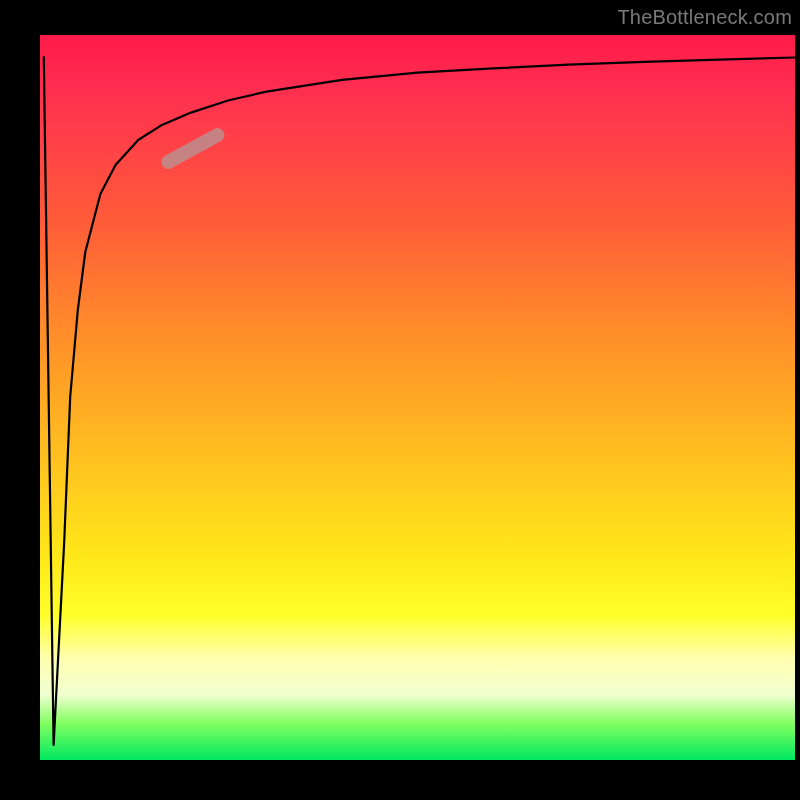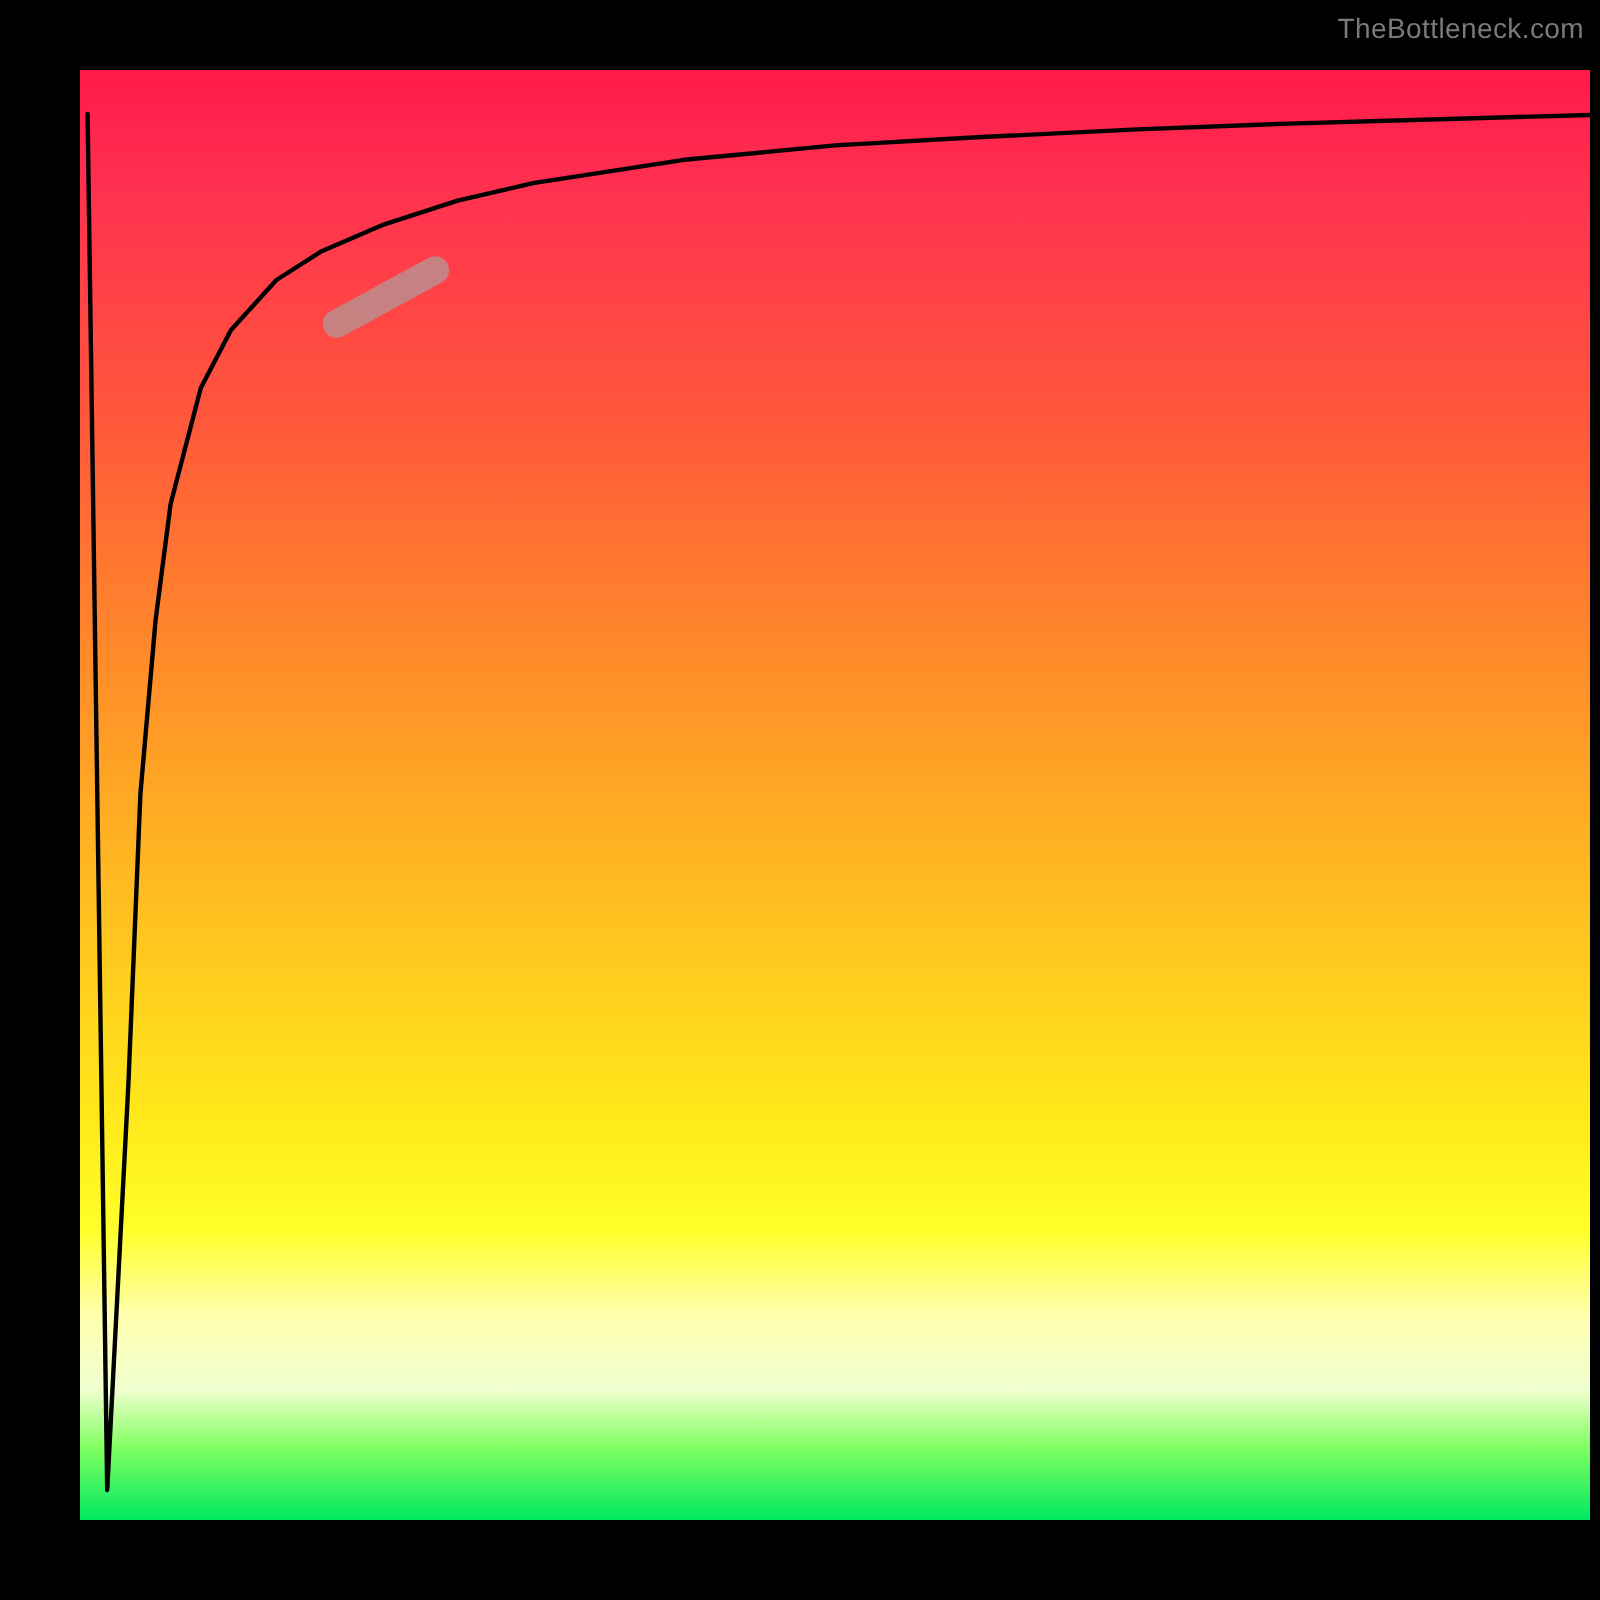--- a/index.html
+++ b/index.html
@@ -28,21 +28,21 @@
       #f0ffd0 91%,
       #80ff60 95%,
       #00e860 100%
     );
   }
   .watermark {
     position: absolute;
     top: 6px;
     right: 8px;
     color: #7a7a7a;
-    font-size: 14px;
+    font-size: 20px;
     font-weight: 400;
     letter-spacing: 0.2px;
   }
   .curve-svg {
     position: absolute;
     left: 40px;
     top: 35px;
     width: 755px;
     height: 725px;
     pointer-events: none;

